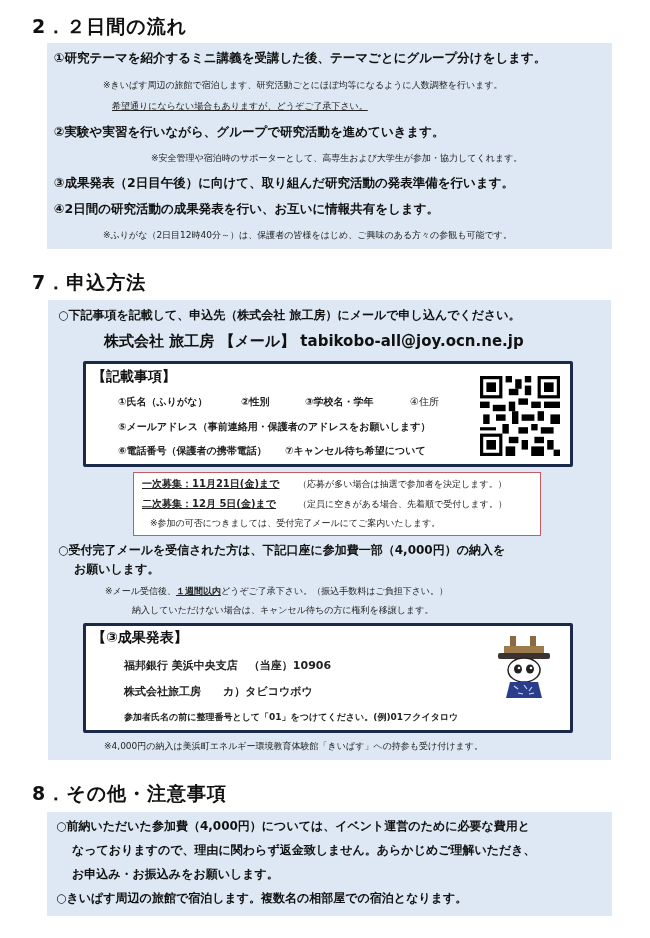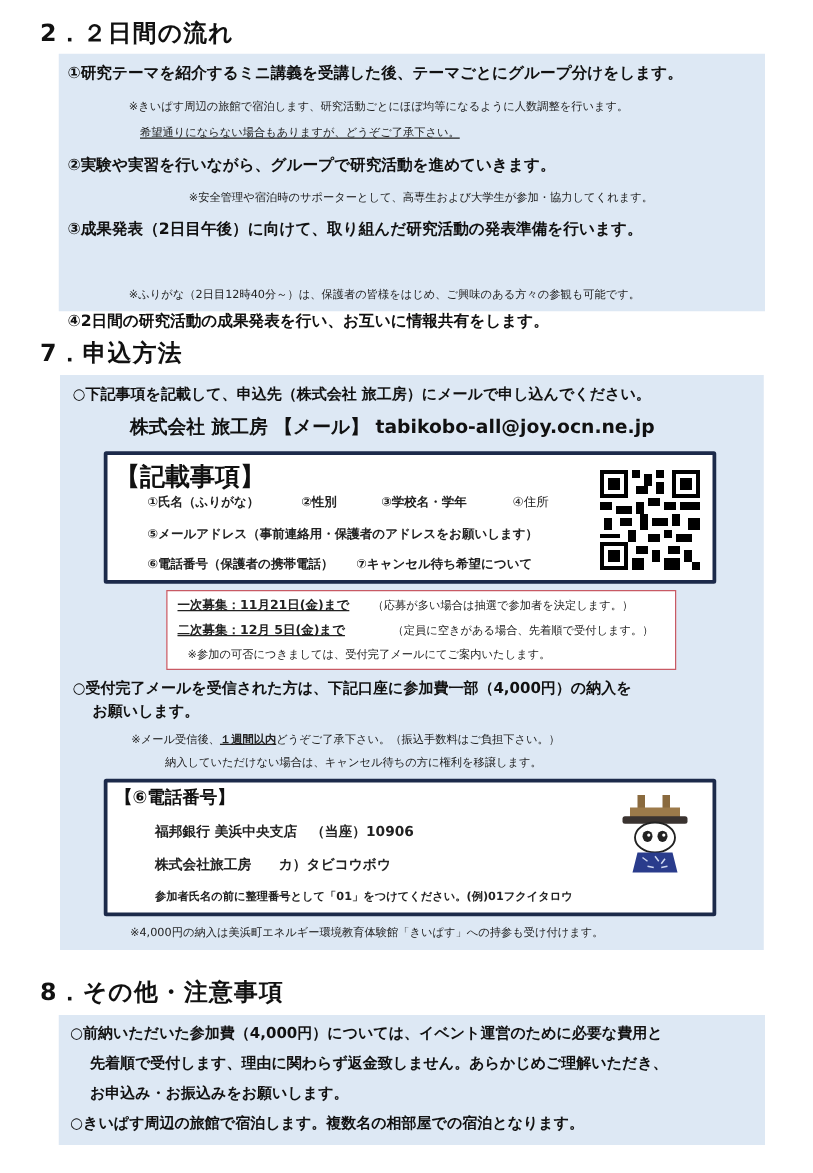--- a/index.html
+++ b/index.html
@@ -21,30 +21,30 @@
 <body>
 
 <div class="h" style="top:14px;">2．２日間の流れ</div>
 <div class="panel" style="left:47px; top:43px; width:565px; height:206px;"></div>
 <div class="abs b13" style="left:54px; top:50px;">①研究テーマを紹介するミニ講義を受講した後、テーマごとにグループ分けをします。</div>
 <div class="abs n9" style="left:103px; top:79px;">※きいぱす周辺の旅館で宿泊します、研究活動ごとにほぼ均等になるように人数調整を行います。</div>
 <div class="abs n9 u" style="left:112px; top:100px;">希望通りにならない場合もありますが、どうぞご了承下さい。</div>
 <div class="abs b13" style="left:54px; top:124px;">②実験や実習を行いながら、グループで研究活動を進めていきます。</div>
 <div class="abs n9" style="left:103px; top:152px;margin-left:48px;">※安全管理や宿泊時のサポーターとして、高専生および大学生が参加・協力してくれます。</div>
 <div class="abs b13" style="left:54px; top:175px;">③成果発表（2日目午後）に向けて、取り組んだ研究活動の発表準備を行います。</div>
-<div class="abs b13" style="left:54px; top:201px;margin-top:48px;">④2日間の研究活動の成果発表を行い、お互いに情報共有をします。</div>
+<div class="abs b13" style="left:54px; top:201px;">④2日間の研究活動の成果発表を行い、お互いに情報共有をします。</div>
 <div class="abs n9" style="left:103px; top:229px;">※ふりがな（2日目12時40分～）は、保護者の皆様をはじめ、ご興味のある方々の参観も可能です。</div>
 
 <div class="h" style="top:270px;">7．申込方法</div>
 <div class="panel" style="left:48px; top:300px; width:563px; height:460px;"></div>
 <div class="abs b13" style="left:58px; top:307px; font-size:12px;">○下記事項を記載して、申込先（株式会社 旅工房）にメールで申し込んでください。</div>
 <div class="abs" style="left:104px; top:332px; font-size:15px; font-weight:bold;">株式会社 旅工房 【メール】 tabikobo-all@joy.ocn.ne.jp</div>
 
 <div class="navy" style="left:83px; top:361px; width:490px; height:106px;"></div>
-<div class="abs" style="left:92px; top:368px; font-size:20px; font-weight:bold;">【記載事項】</div>
+<div class="abs" style="left:92px; top:368px; font-size:14px; font-weight:bold;">【記載事項】</div>
 <div class="abs n10" style="left:118px; top:395px; font-weight:bold;">①氏名（ふりがな）</div>
 <div class="abs n10" style="left:241px; top:395px; font-weight:bold;">②性別</div>
 <div class="abs n10" style="left:305px; top:395px; font-weight:bold;">③学校名・学年</div>
 <div class="abs n10" style="left:410px; top:395px; font-weight:normal;">④住所</div>
 <div class="abs n10" style="left:118px; top:420px; font-weight:bold;">⑤メールアドレス（事前連絡用・保護者のアドレスをお願いします）</div>
 <div class="abs n10" style="left:118px; top:444px; font-weight:bold;">⑥電話番号（保護者の携帯電話）</div>
 <div class="abs n10" style="left:285px; top:444px; font-weight:bold;">⑦キャンセル待ち希望について</div>
 
 <svg class="qr" style="left:480px; top:376px;" viewBox="0 0 25 25">
   <rect width="25" height="25" fill="#fff"></rect>
@@ -87,32 +87,32 @@
     <rect x="8" y="22" width="3" height="3"></rect>
       <rect x="16" y="22" width="4" height="3"></rect>
       <rect x="23" y="23" width="2" height="2"></rect>
   </g>
 </svg>
 
 <div class="red" style="left:133px; top:472px; width:408px; height:64px;"></div>
 <div class="abs n10 u" style="left:142px; top:477px; font-weight:bold;">一次募集：11月21日(金)まで</div>
 <div class="abs n9" style="left:298px; top:478px;">（応募が多い場合は抽選で参加者を決定します。）</div>
 <div class="abs n10 u" style="left:142px; top:497px; font-weight:bold;">二次募集：12月 5日(金)まで</div>
-<div class="abs n9" style="left:298px; top:498px;margin-left:16px;">（定員に空きがある場合、先着順で受付します。）</div>
+<div class="abs n9" style="left:298px; top:498px;">（定員に空きがある場合、先着順で受付します。）</div>
 <div class="abs n9" style="left:150px; top:517px;">※参加の可否につきましては、受付完了メールにてご案内いたします。</div>
 
 <div class="abs b13" style="left:58px; top:542px; font-size:12px;">○受付完了メールを受信された方は、下記口座に参加費一部（4,000円）の納入を</div>
 <div class="abs b13" style="left:74px; top:561px; font-size:12px;">お願いします。</div>
 <div class="abs n9" style="left:105px; top:585px;">
   <span>※メール受信後、</span><span class="u" style="font-weight:bold;">１週間以内</span><span>どうぞご了承下さい。（振込手数料はご負担下さい。）</span>
 </div>
 <div class="abs n9" style="left:132px; top:604px;">納入していただけない場合は、キャンセル待ちの方に権利を移譲します。</div>
 
 <div class="navy" style="left:83px; top:623px; width:490px; height:110px;"></div>
-<div class="abs" style="left:92px; top:629px; font-size:14px; font-weight:bold;">【⑥電話番号】</div>
+<div class="abs" style="left:92px; top:629px; font-size:14px; font-weight:bold;">【③成果発表】</div>
 <div class="abs n10" style="left:124px; top:658px; font-weight:bold; font-size:11px;">福邦銀行 美浜中央支店　（当座）10906</div>
 <div class="abs n10" style="left:124px; top:684px; font-weight:bold; font-size:11px;">株式会社旅工房　　カ）タビコウボウ</div>
 <div class="abs n9" style="left:124px; top:711px; font-weight:bold;">参加者氏名の前に整理番号として「01」をつけてください。(例)01フクイタロウ</div>
 
 <svg class="mascot" style="left:496px; top:634px;" viewBox="0 0 56 66">
   <rect x="14" y="2" width="6" height="14" fill="#8a6a3e"></rect>
   <rect x="34" y="2" width="6" height="14" fill="#8a6a3e"></rect>
   <rect x="8" y="12" width="40" height="8" fill="#9c7a4a"></rect>
   <rect x="2" y="19" width="52" height="6" rx="2" fill="#3a3330"></rect>
   <ellipse cx="28" cy="36" rx="16" ry="12" fill="#fff" stroke="#222" stroke-width="1.5"></ellipse>
@@ -122,15 +122,15 @@
     <circle cx="35" cy="34" r="1.3" fill="#fff"></circle>
   <path d="M14 48 L42 48 L46 64 L10 64 Z" fill="#2a3c8c"></path>
   <path d="M18 52 l4 3 M28 51 l3 4 M36 53 l-3 4 M22 59 l5 1 M33 60 l5 -1" stroke="#cfd8f0" stroke-width="1.2"></path>
 </svg>
 
 <div class="abs n9" style="left:104px; top:740px;">※4,000円の納入は美浜町エネルギー環境教育体験館「きいぱす」への持参も受け付けます。</div>
 
 <div class="h" style="top:781px;">8．その他・注意事項</div>
 <div class="panel" style="left:47px; top:812px; width:565px; height:104px;"></div>
 <div class="abs b13" style="left:56px; top:818px; font-size:12px;">○前納いただいた参加費（4,000円）については、イベント運営のために必要な費用と</div>
-<div class="abs b13" style="left:72px; top:842px; font-size:12px;">先着順で受付します、理由に関わらず返金致しません。あらかじめご理解いただき、</div>
+<div class="abs b13" style="left:72px; top:842px; font-size:12px;">なっておりますので、理由に関わらず返金致しません。あらかじめご理解いただき、</div>
 <div class="abs b13" style="left:72px; top:866px; font-size:12px;">お申込み・お振込みをお願いします。</div>
 <div class="abs b13" style="left:56px; top:890px; font-size:12px;">○きいぱす周辺の旅館で宿泊します。複数名の相部屋での宿泊となります。</div>
 
 </body></html>

